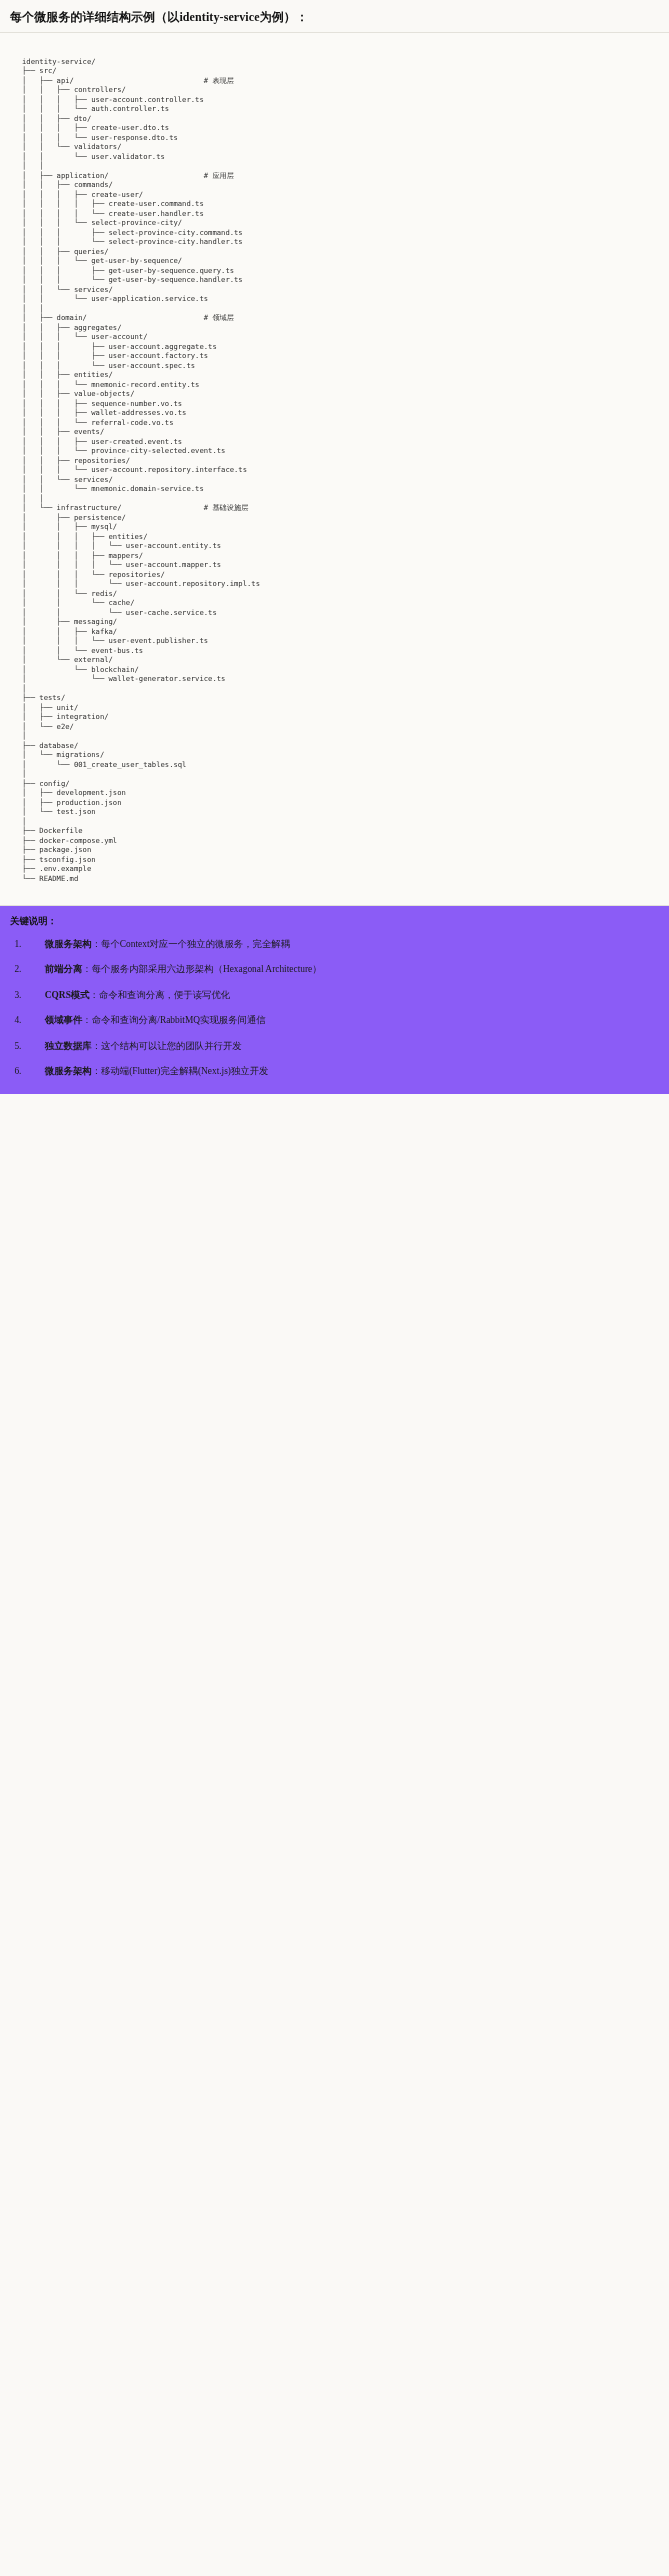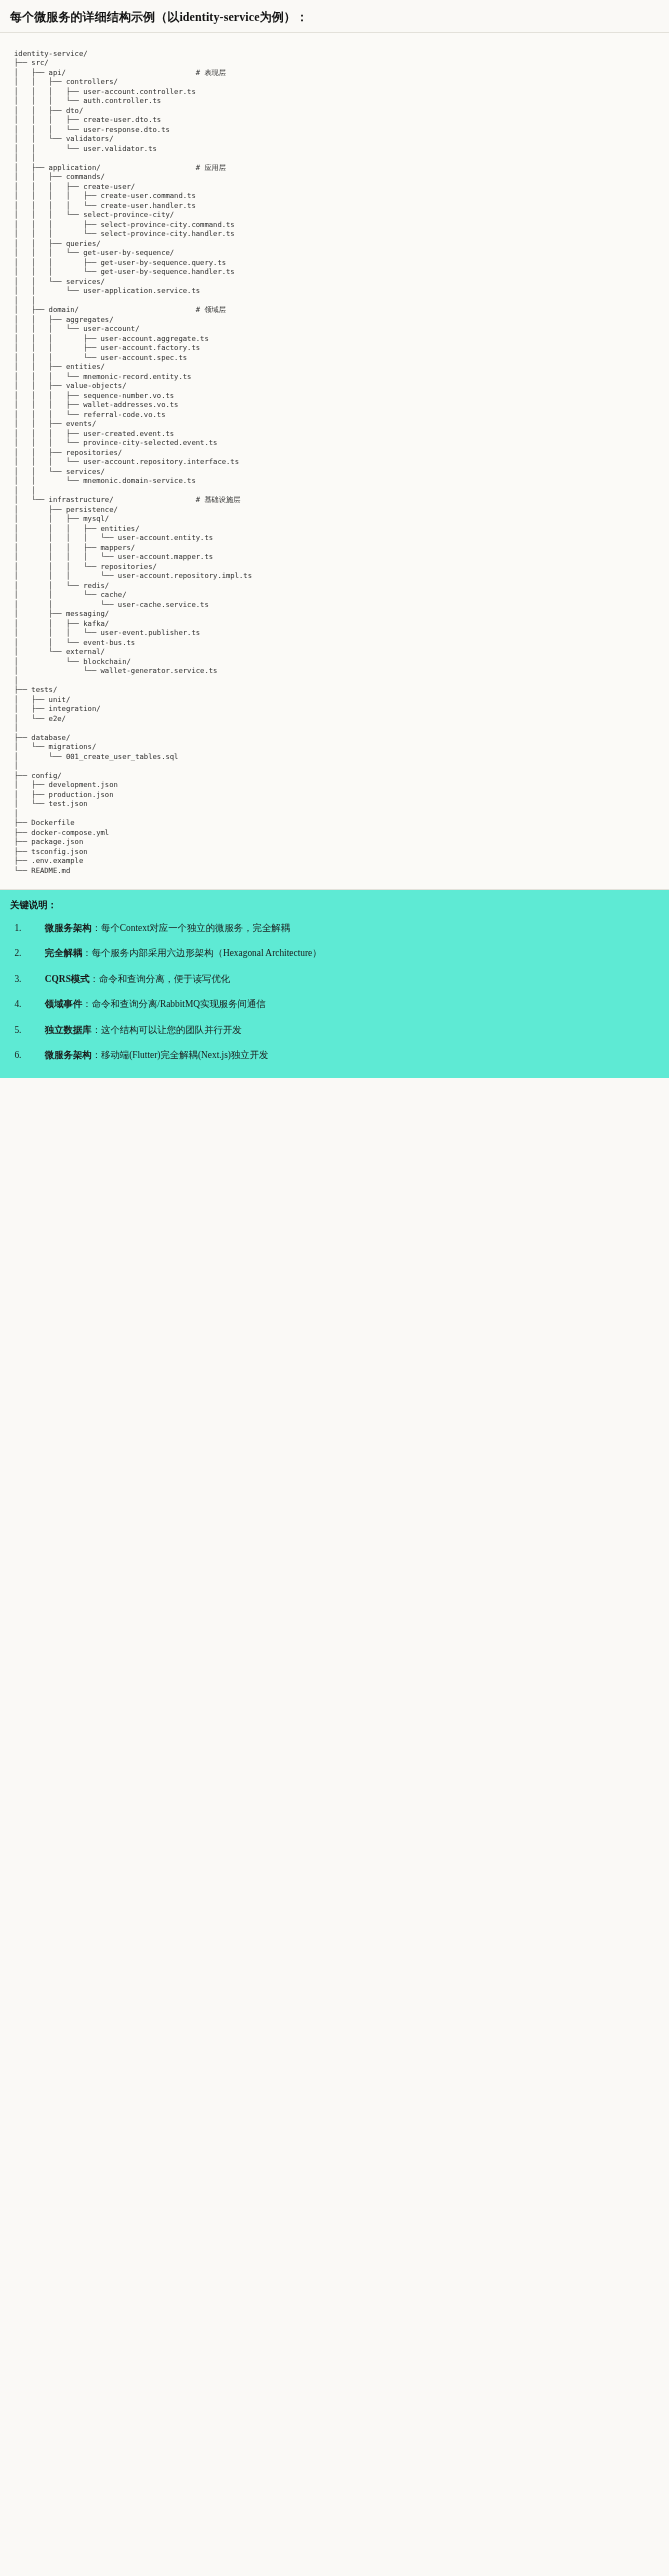--- a/index.html
+++ b/index.html
@@ -35,33 +35,33 @@
     margin: 0;
     color: #121212;
   }
   
   .code-block {
     padding: 11.3px 10px 10px 10px;
     background: #fbfaf7;
     border-bottom: 0.6px solid #e3e1da;
   }
   pre.tree {
-    margin: 4px;
+    margin: 12px;
     font-family: "DejaVu Sans Mono", "Liberation Mono", monospace;
     font-size: 7.2px;
     line-height: 9.5px;
     color: #2d2d2d;
     white-space: pre;
     tab-size: 4;
     letter-spacing: 0px;
   }
   
   .notes {
     padding: 8.8px 10px 5px 10px;
-    background: #5eead4;
+    background: #8b5cf6;
   }
   .notes-title {
     font-weight: bold;
     font-size: 9.4px;
     margin: 0 0 8.8px 0;
     color: #121212;
   }
   ol.notes-list {
     margin: 0 0 0 0;
     padding: 0 0 0 13.8px;
@@ -181,21 +181,21 @@
 ├── package.json
 ├── tsconfig.json
 ├── .env.example
 └── README.md</pre>
   </div>
 
   <div class="notes">
     <p class="notes-title">关键说明：</p>
     <ol class="notes-list">
         <li><span class="nb">微服务架构</span><span>：</span><span>每个Context对应一个独立的微服务，完全解耦</span></li>
-        <li><span class="nb">完全解耦</span><span>：</span><span>每个服务内部采用六边形架构（Hexagonal Architecture）</span></li>
+        <li><span class="nb">前端分离</span><span>：</span><span>每个服务内部采用六边形架构（Hexagonal Architecture）</span></li>
         <li><span class="nb">CQRS模式</span><span>：</span><span>命令和查询分离，便于读写优化</span></li>
         <li><span class="nb">领域事件</span><span>：</span><span>命令和查询分离/RabbitMQ实现服务间通信</span></li>
         <li><span class="nb">独立数据库</span><span>：</span><span>这个结构可以让您的团队并行开发</span></li>
         <li><span class="nb">微服务架构</span><span>：</span><span>移动端(Flutter)完全解耦(Next.js)独立开发</span></li>
       </ol>
   </div>
 
 
 </div>
 

